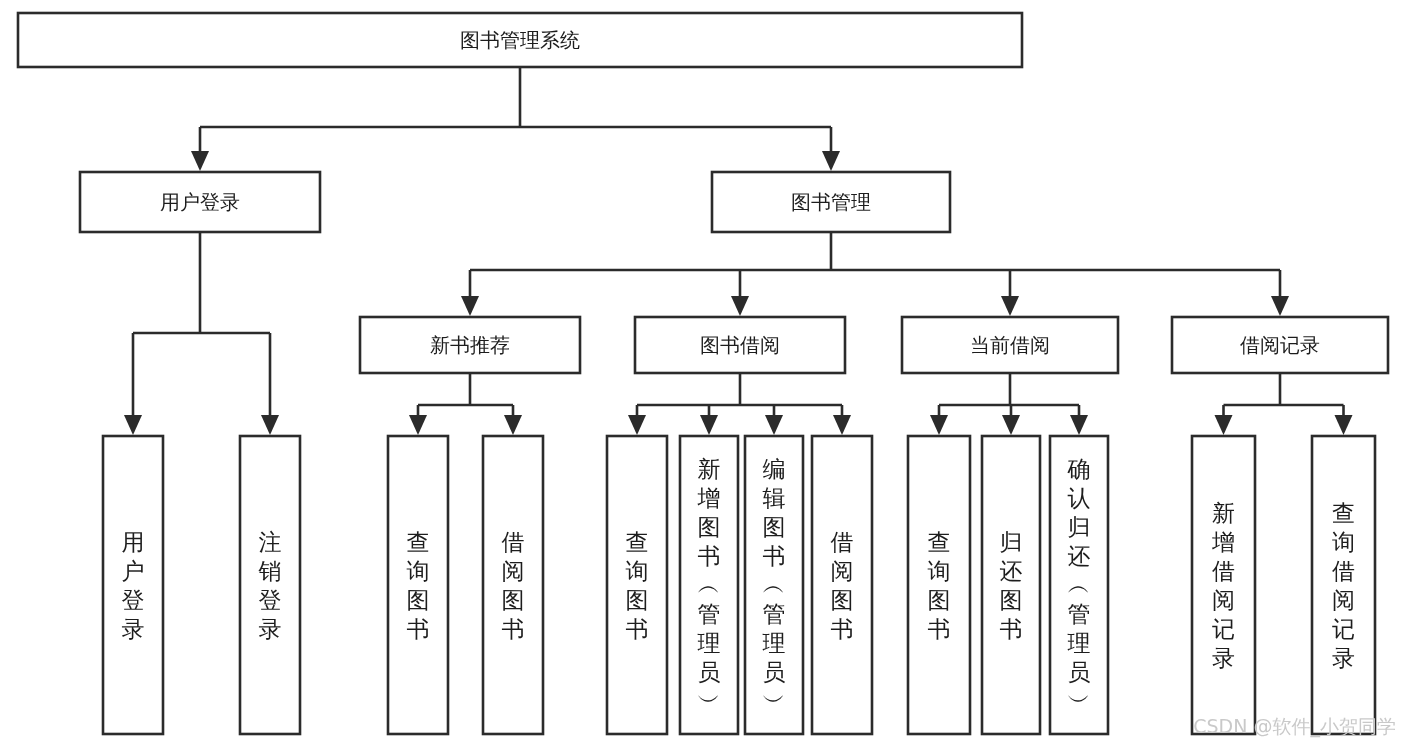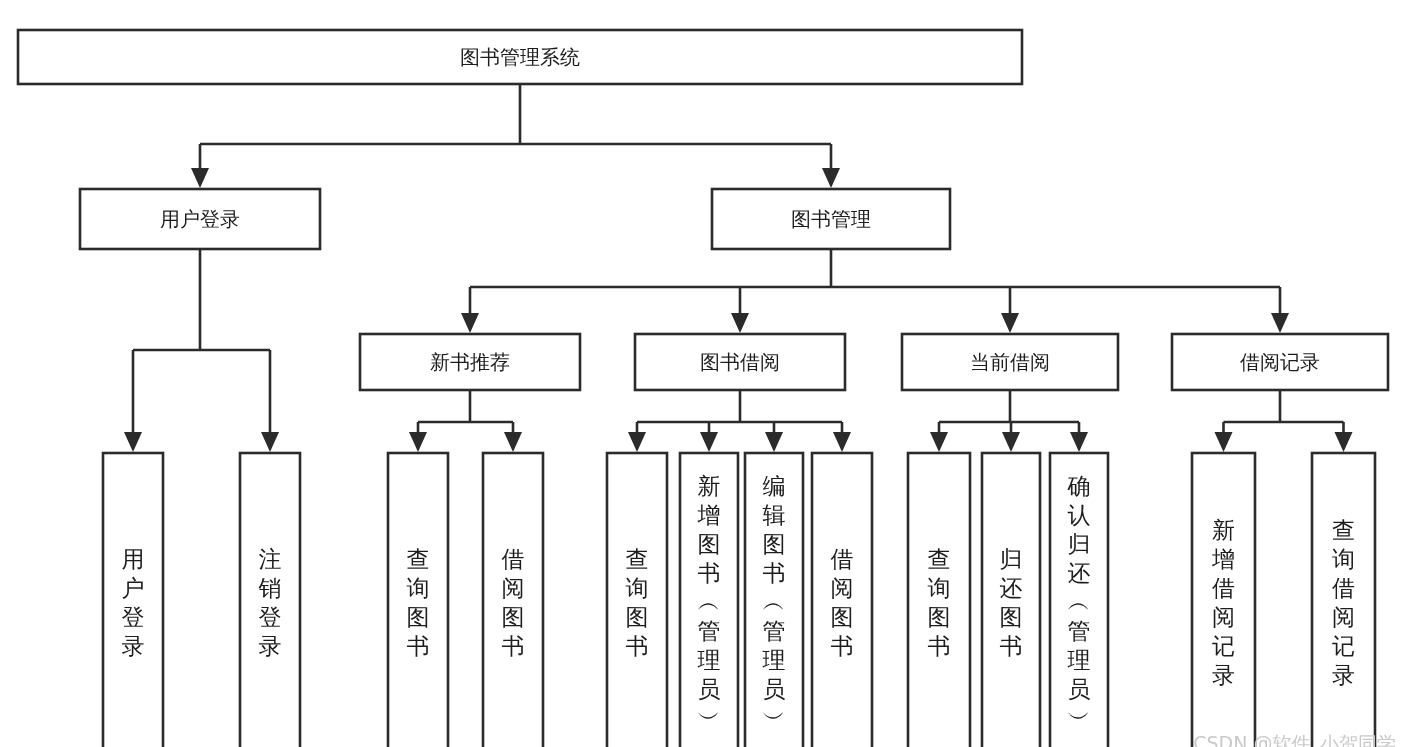--- a/index.html
+++ b/index.html
@@ -10,21 +10,21 @@
   body {
     width: 1405px;
     height: 747px;
     font-family: "DejaVu Sans", "Liberation Sans", sans-serif;
     overflow: hidden;
     position: relative;
   }
   #diagram-root {
     position: absolute;
     left: 0;
-    top: 17px;
+    top: 0;
     width: 1405px;
     height: 647px;
   }
   svg.flow {
     display: block;
     width: 1405px;
     height: 747px;
   }
   .node-box {
     fill: #ffffff;

